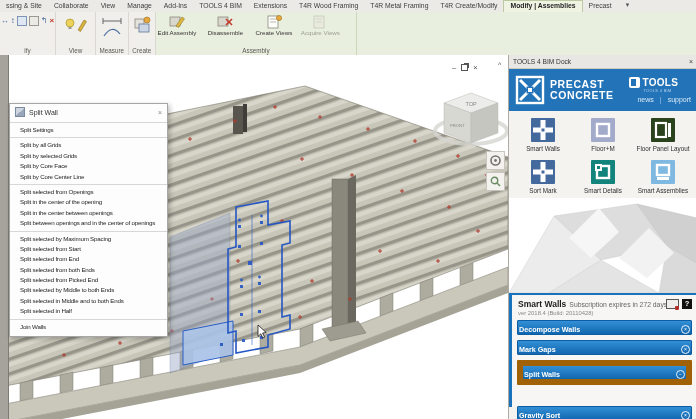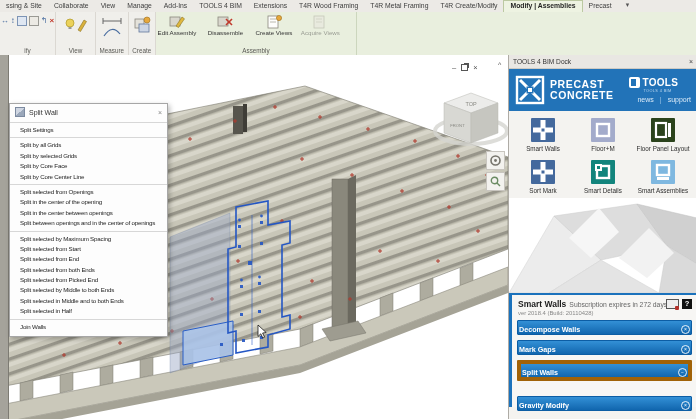--- a/index.html
+++ b/index.html
@@ -68,21 +68,21 @@
   #swicons{position:absolute;right:5px;top:4px;display:flex;align-items:center;gap:3px;}
   #licicon{width:11px;height:8px;border:1px solid #555;background:#eee;position:relative;}
   #licicon:after{content:"";position:absolute;right:-1px;bottom:-2px;width:4px;height:4px;background:#b3302a;border-radius:1px;}
   #helpicon{width:10px;height:10px;background:#111;color:#fff;font-size:7.5px;font-weight:bold;text-align:center;line-height:10px;}
   #swver{font-size:5.9px;color:#888;padding:1px 6px 3px;}
   #bars{padding:1px 5px 0 5px;}
   .bar{height:13px;border:1px solid #0c5da4;border-radius:1px;background:linear-gradient(#3390d6,#1166ae);
        display:flex;align-items:flex-end;color:#fff;font-weight:bold;font-size:7.2px;padding:0 1px;margin-bottom:5px;}
   .bar .circ{margin-left:auto;width:7px;height:7px;border:1px solid rgba(255,255,255,.9);border-radius:50%;
              font-size:5px;line-height:7px;text-align:center;color:#fff;font-weight:normal;}
-  .bargroup{border:4px solid #a16207;border-radius:1px;margin-bottom:15px;}
+  .bargroup{border:6px solid #a16207;border-radius:1px;margin-bottom:21px;}
   .bargroup .bar{margin-bottom:0;border:none;border-radius:0;}
   .subitem{height:14px;background:#cfe2f3;color:#1566b0;font-weight:bold;font-size:7.2px;
            display:flex;align-items:center;padding-left:14px;}
 </style>
 </head>
 <body>
 
 <div id="app">
 
   <div id="ribbon">
@@ -434,20 +434,20 @@
           <span>Mark Gaps</span>
           <span class="circ">×</span>
         </div>
         <div class="bargroup">
           <div class="bar">
             <span>Split Walls</span>
             <span class="circ">−</span>
           </div>
         </div>
         <div class="bar">
-          <span>Gravity Modify</span>
+          <span>Gravity Sort</span>
           <span class="circ">×</span>
         </div>
       </div>
     </div>
   </div>
 
 </div>
 
 </body></html>

